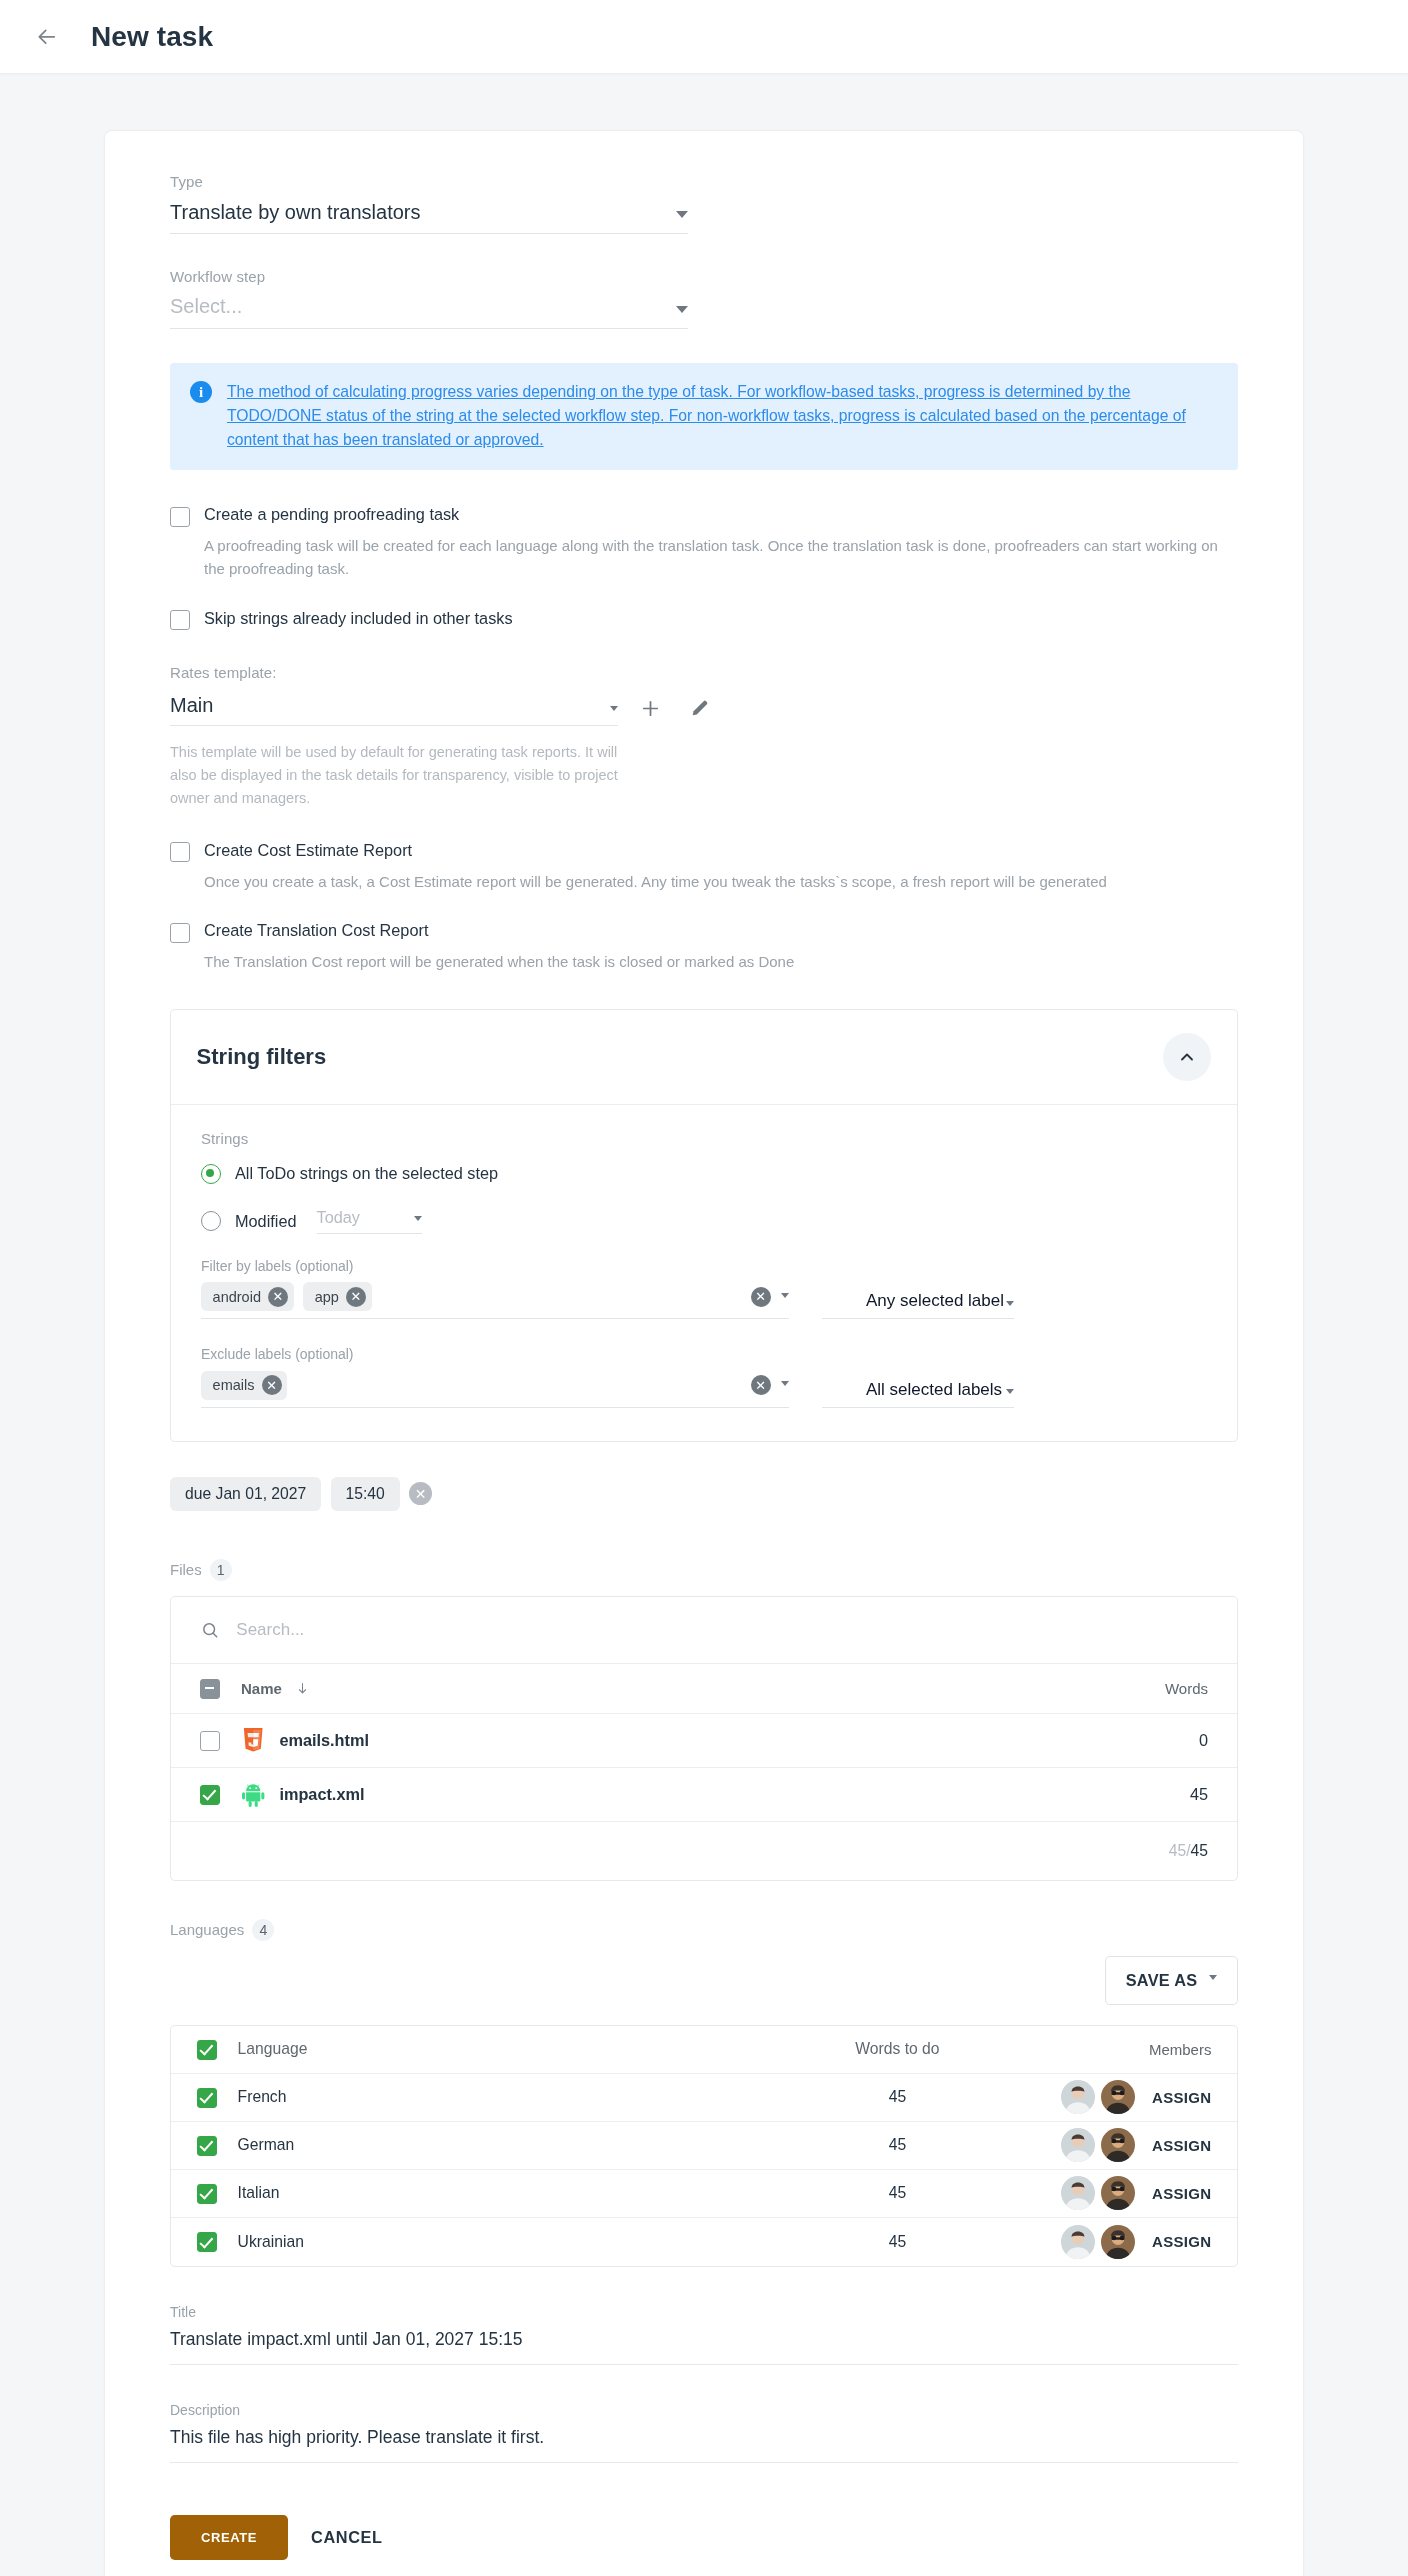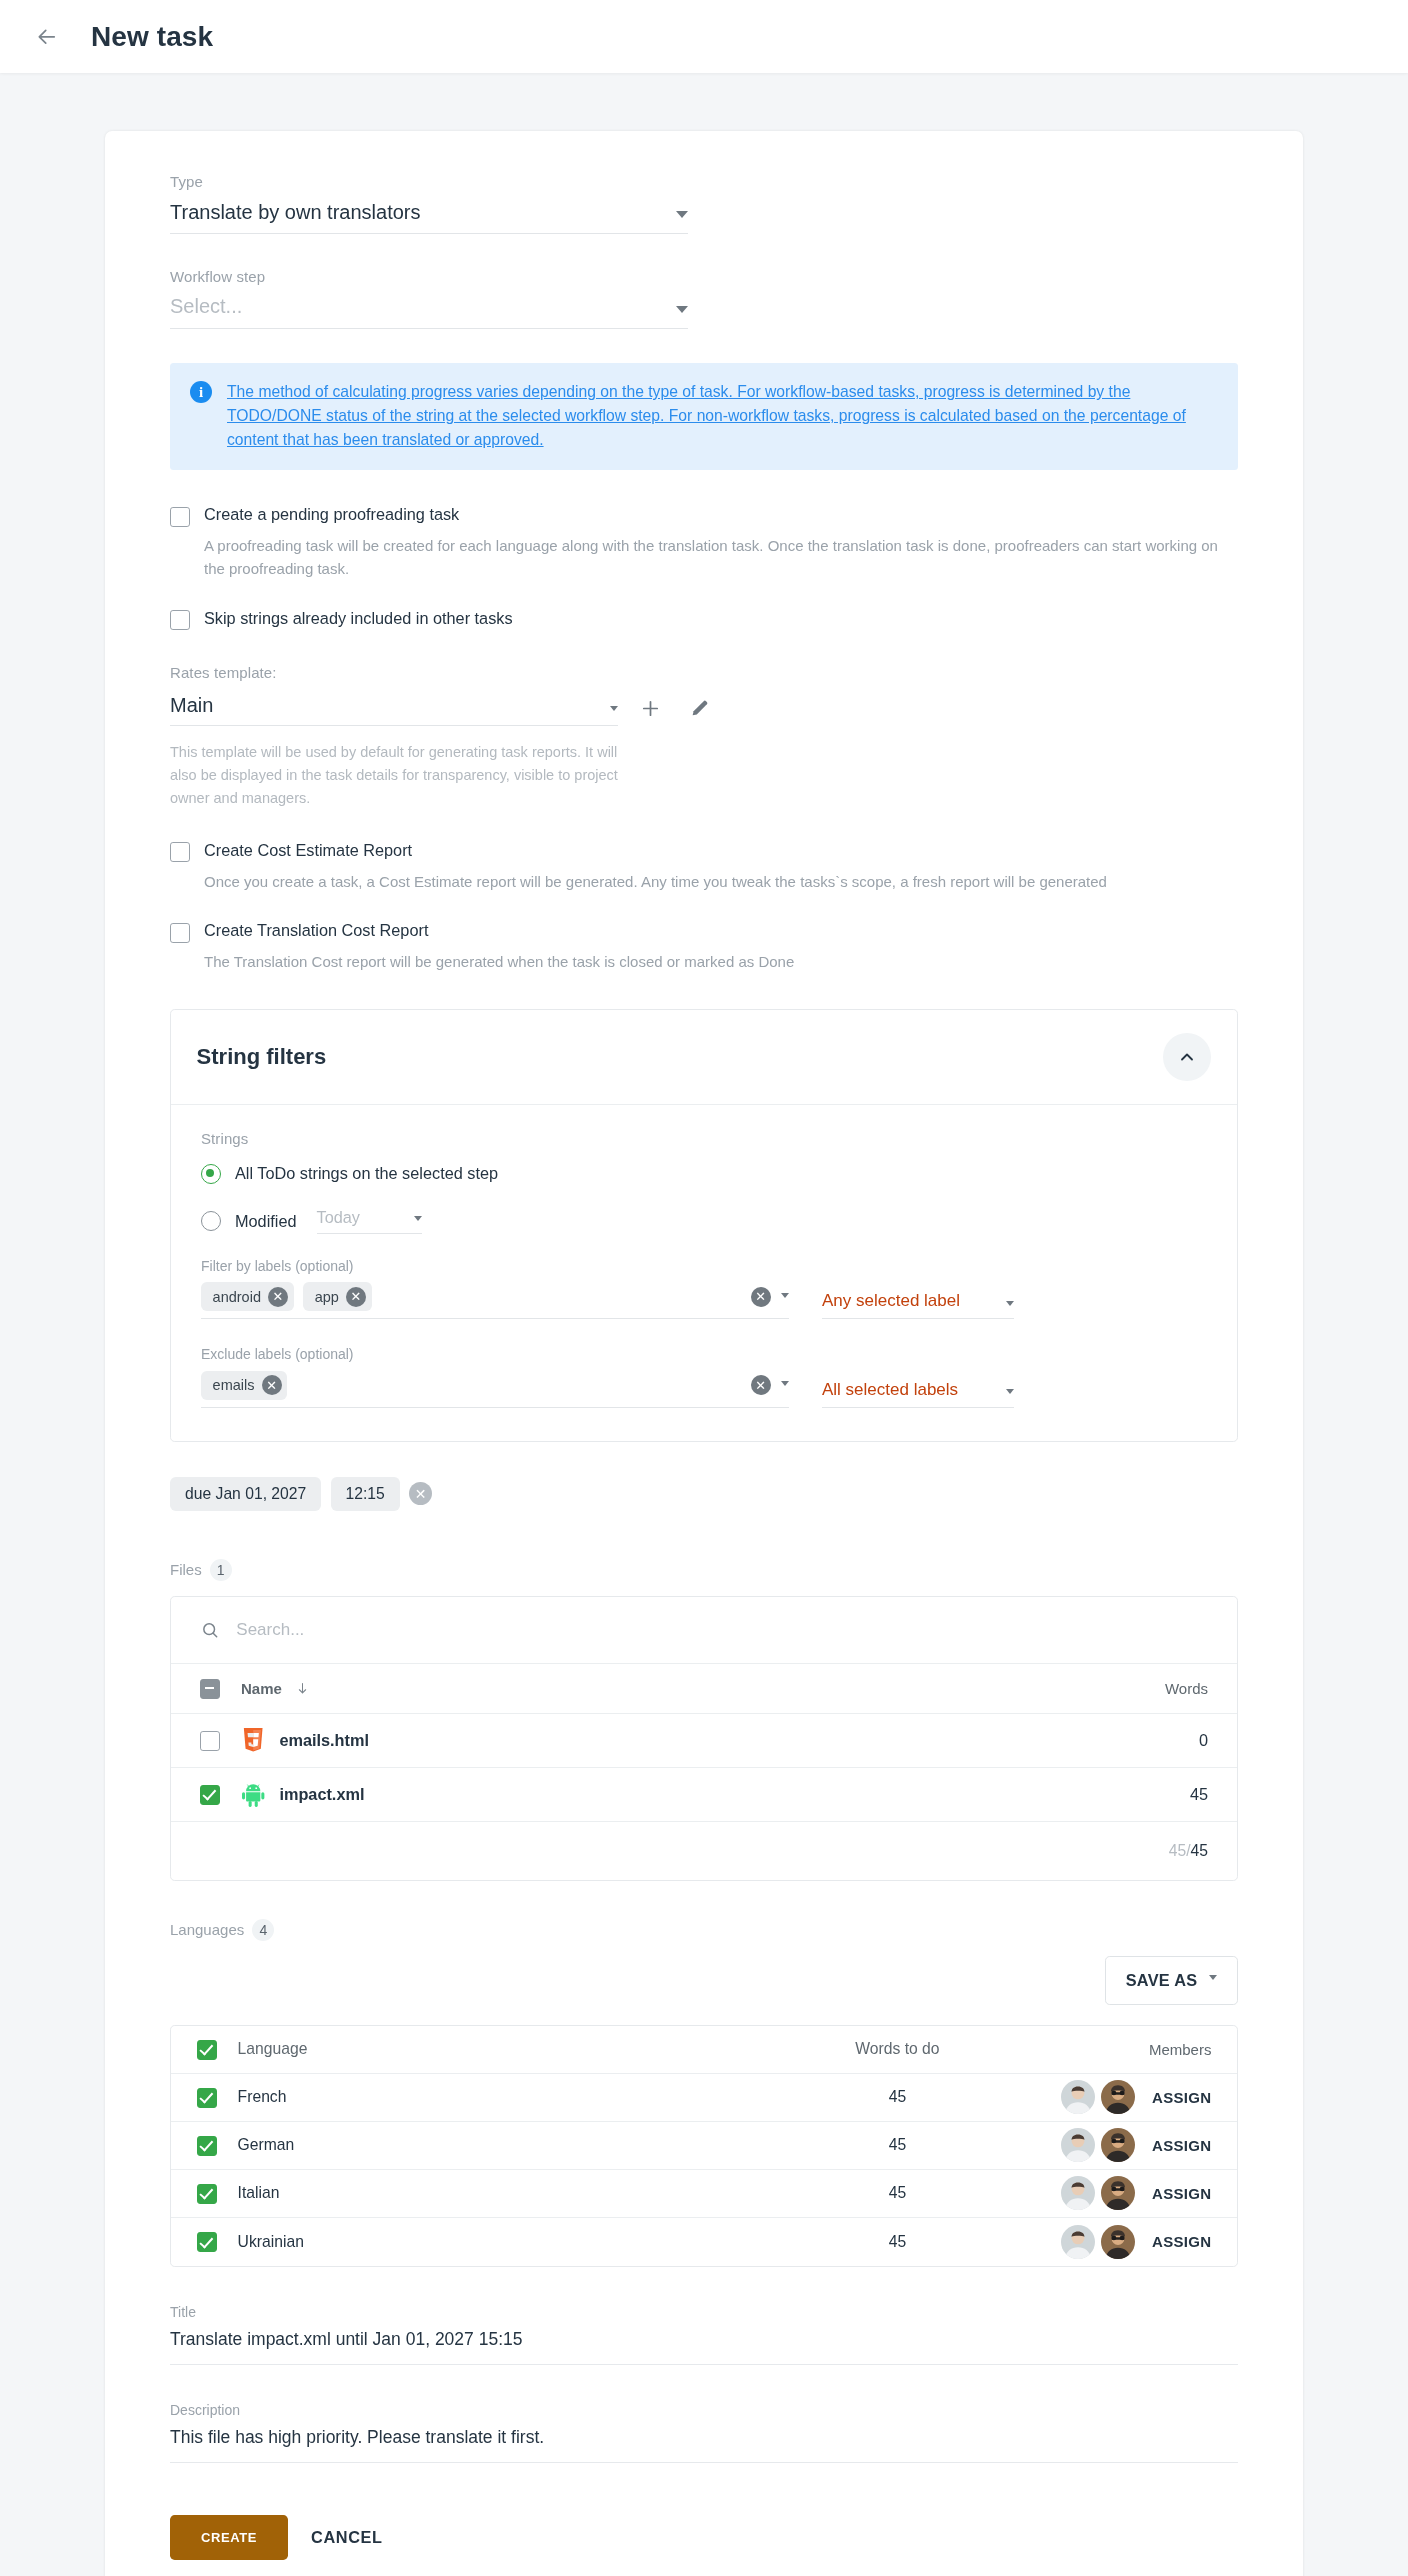--- a/index.html
+++ b/index.html
@@ -286,21 +286,21 @@
   }
   .chip-caret { margin-left: 10.5px; margin-bottom: 2.3px; }
   .mode-select {
     margin-left: 33px;
     width: 192px;
     border-bottom: 0.6px solid #e2e5e8;
     display:flex; align-items:flex-end; justify-content:space-between;
     padding-bottom: 7px;
     cursor:pointer;
   }
-  .mode-select span { font-size: 17px; color: #c2410c; }
+  .mode-select span { font-size: 17px; color: #0f172a; margin-left: 44px; }
 
   
   .due-row { display: flex; align-items: center; gap: 9.3px; margin-bottom: 48px; }
   .due-chip {
     background: #eceef0;
     border-radius: 5.8px;
     height: 34px;
     display: flex; align-items: center;
     padding: 0 15px;
     font-size: 15.7px;
@@ -604,21 +604,21 @@
             <span>All selected labels</span>
             <div class="caret sm"></div>
           </div>
         </div>
       </div>
     </div>
   </div>
 
   <div class="due-row">
     <div class="due-chip">due Jan 01, 2027</div>
-    <div class="due-chip">12:15</div>
+    <div class="due-chip">15:40</div>
     <div class="due-x">✕</div>
   </div>
 
   <div class="sec-cap">
     <div class="sec-cap-text">Files</div>
     <div class="count-badge">1</div>
   </div>
 
   <div class="tbl">
     <div class="tbl-search">

